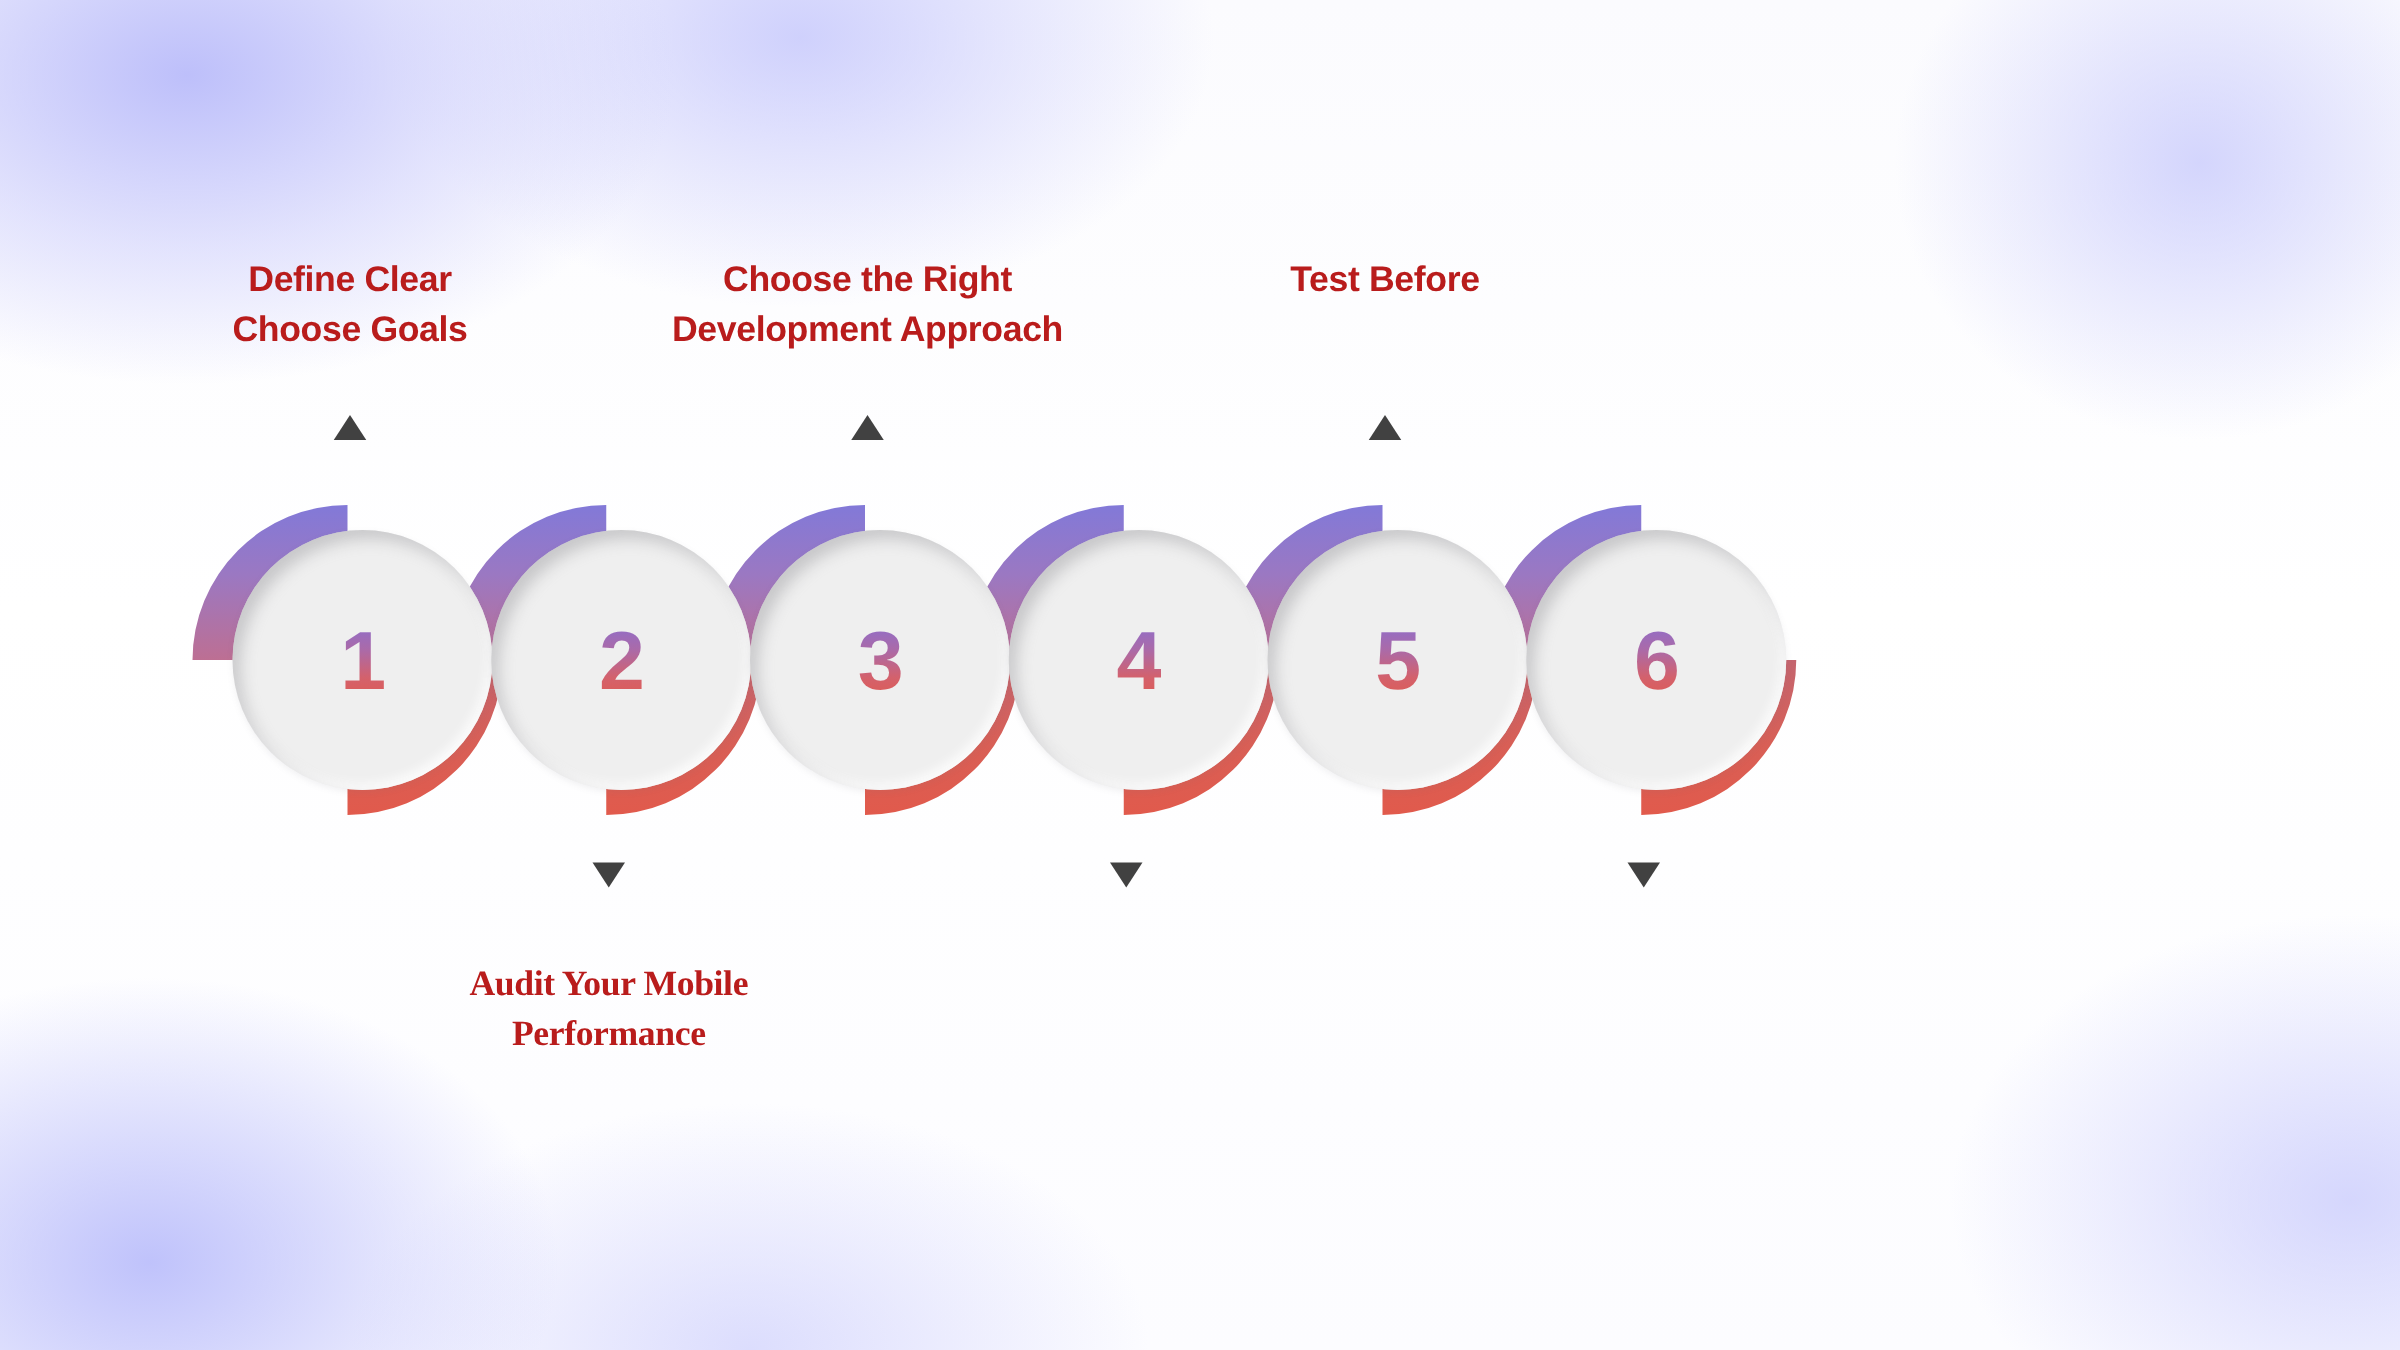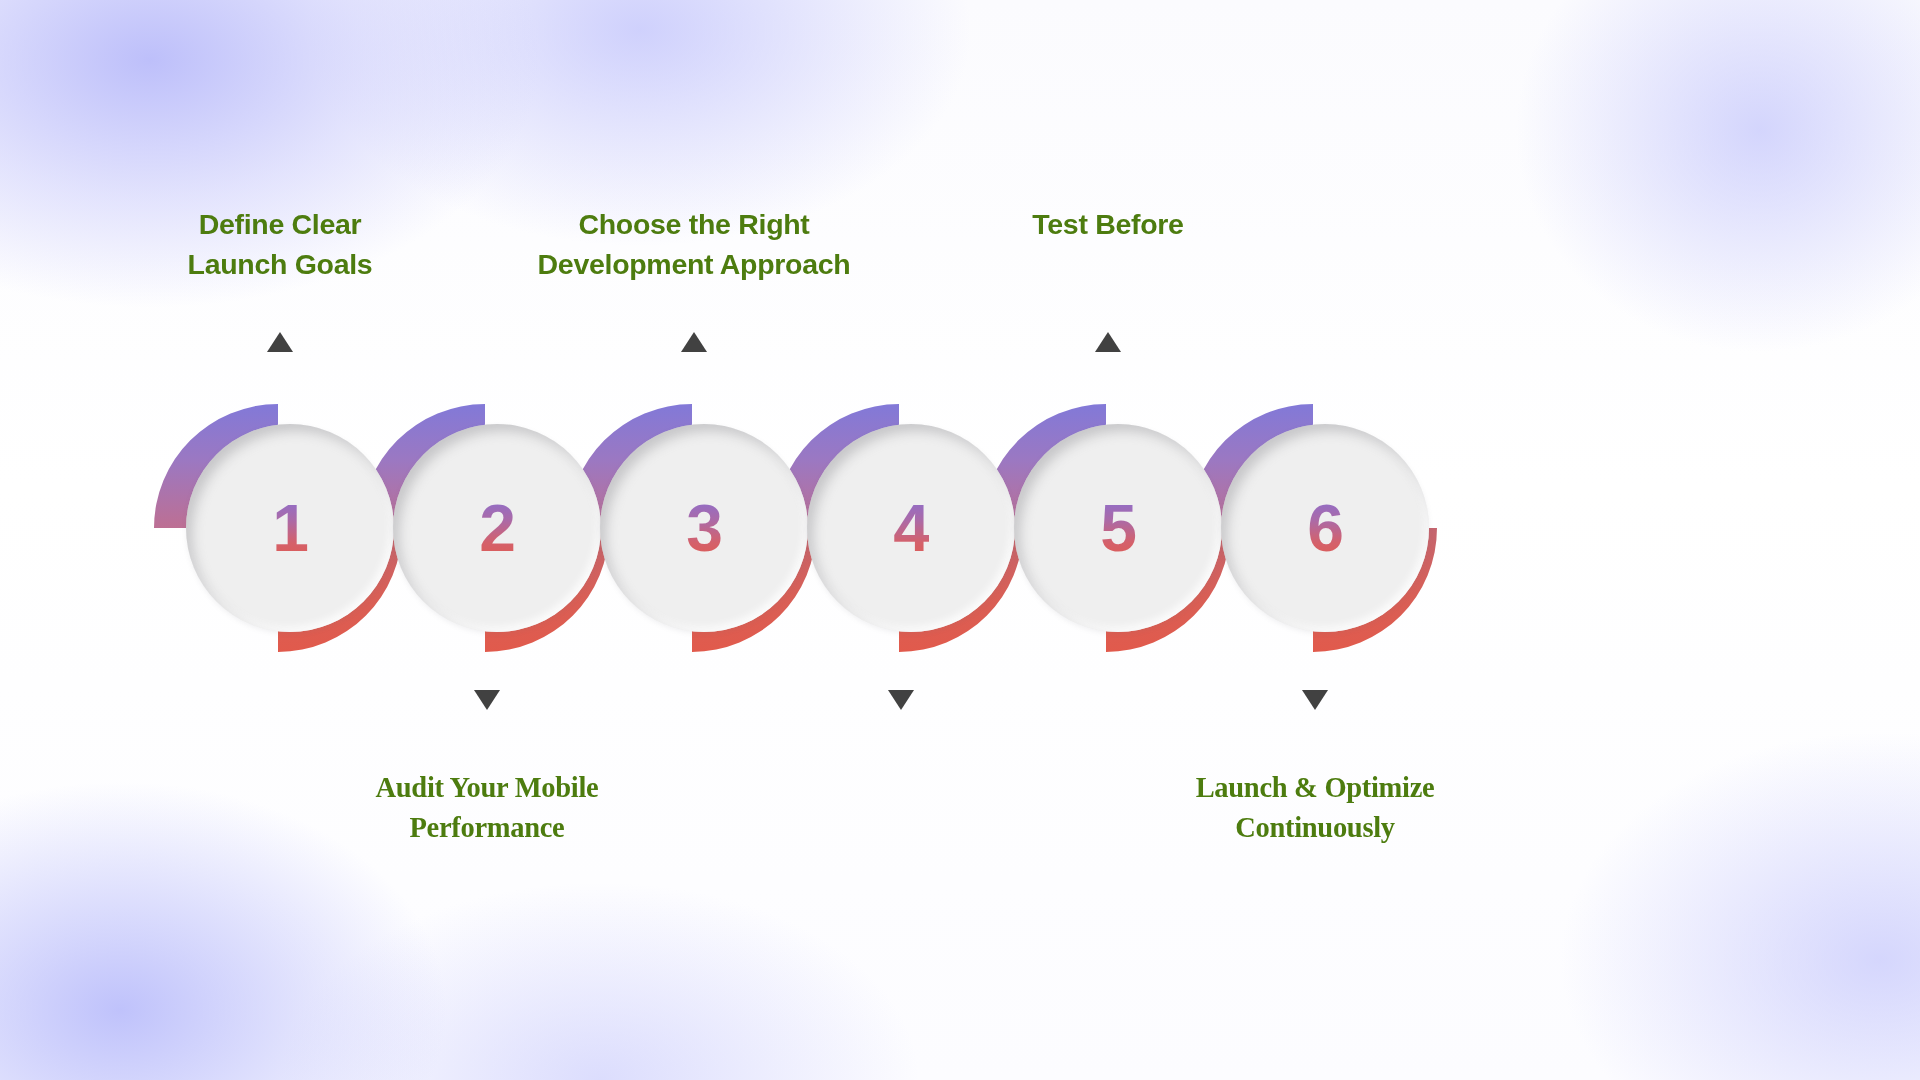--- a/index.html
+++ b/index.html
@@ -90,21 +90,21 @@
 
   
   .label {
     position: absolute;
     width: 430px;
     left: -85px;
     text-align: center;
     font-size: 28.5px;
     font-weight: 700;
     line-height: 1.42;
-    color: #4d7c0f;
+    color: #b91c1c;
     letter-spacing: -0.3px;
     z-index: 7;
   }
   .label.top    { top: 204px; }
   .label.bottom { top: 768px; font-family: Liberation Serif, serif; }
   .label .l2 { display:block; }
 
   
   .arrow {
     position: absolute;
@@ -148,21 +148,21 @@
             </linearGradient>
           </defs>
           <path d="M 4 160 A 124 124 0 0 1 128 36 L 128 94 A 66 66 0 0 0 62 160 Z" fill="url(#gp0)"></path>
           <path d="M 128 284 A 124 124 0 0 0 252 160 L 194 160 A 66 66 0 0 1 128 226 Z" fill="url(#gr0)"></path>
         </svg>
       </div>
       <div class="circle">
         <span class="circle-num">1</span>
       </div>
       <div class="arrow up"></div>
-      <div class="label top"><span class="l1">Define Clear</span><span class="l2">Launch Goals</span></div>
+      <div class="label top"><span class="l1">Define Clear</span><span class="l2">Choose Goals</span></div>
     </div>
     <div class="step" style="left: 357px;">
       <div class="arc-wrap">
         <svg class="arc-svg" viewBox="0 0 260 320" xmlns="http://www.w3.org/2000/svg">
           <defs>
             <linearGradient id="gp1" x1="0" y1="0" x2="0" y2="1">
               <stop offset="0%" stop-color="#8279d8"></stop>
               <stop offset="45%" stop-color="#9b78c2"></stop>
               <stop offset="100%" stop-color="#bd6f93"></stop>
             </linearGradient>
@@ -272,15 +272,14 @@
             </linearGradient>
           </defs>
           <path d="M 4 160 A 124 124 0 0 1 128 36 L 128 94 A 66 66 0 0 0 62 160 Z" fill="url(#gp5)"></path>
           <path d="M 128 284 A 124 124 0 0 0 252 160 L 194 160 A 66 66 0 0 1 128 226 Z" fill="url(#gr5)"></path>
         </svg>
       </div>
       <div class="circle">
         <span class="circle-num">6</span>
       </div>
       <div class="arrow down"></div>
-      <div class="label bottom"><span class="l1">Launch &amp; Optimize</span><span class="l2">Continuously</span></div>
     </div>
   </div>
 
 </body></html>

